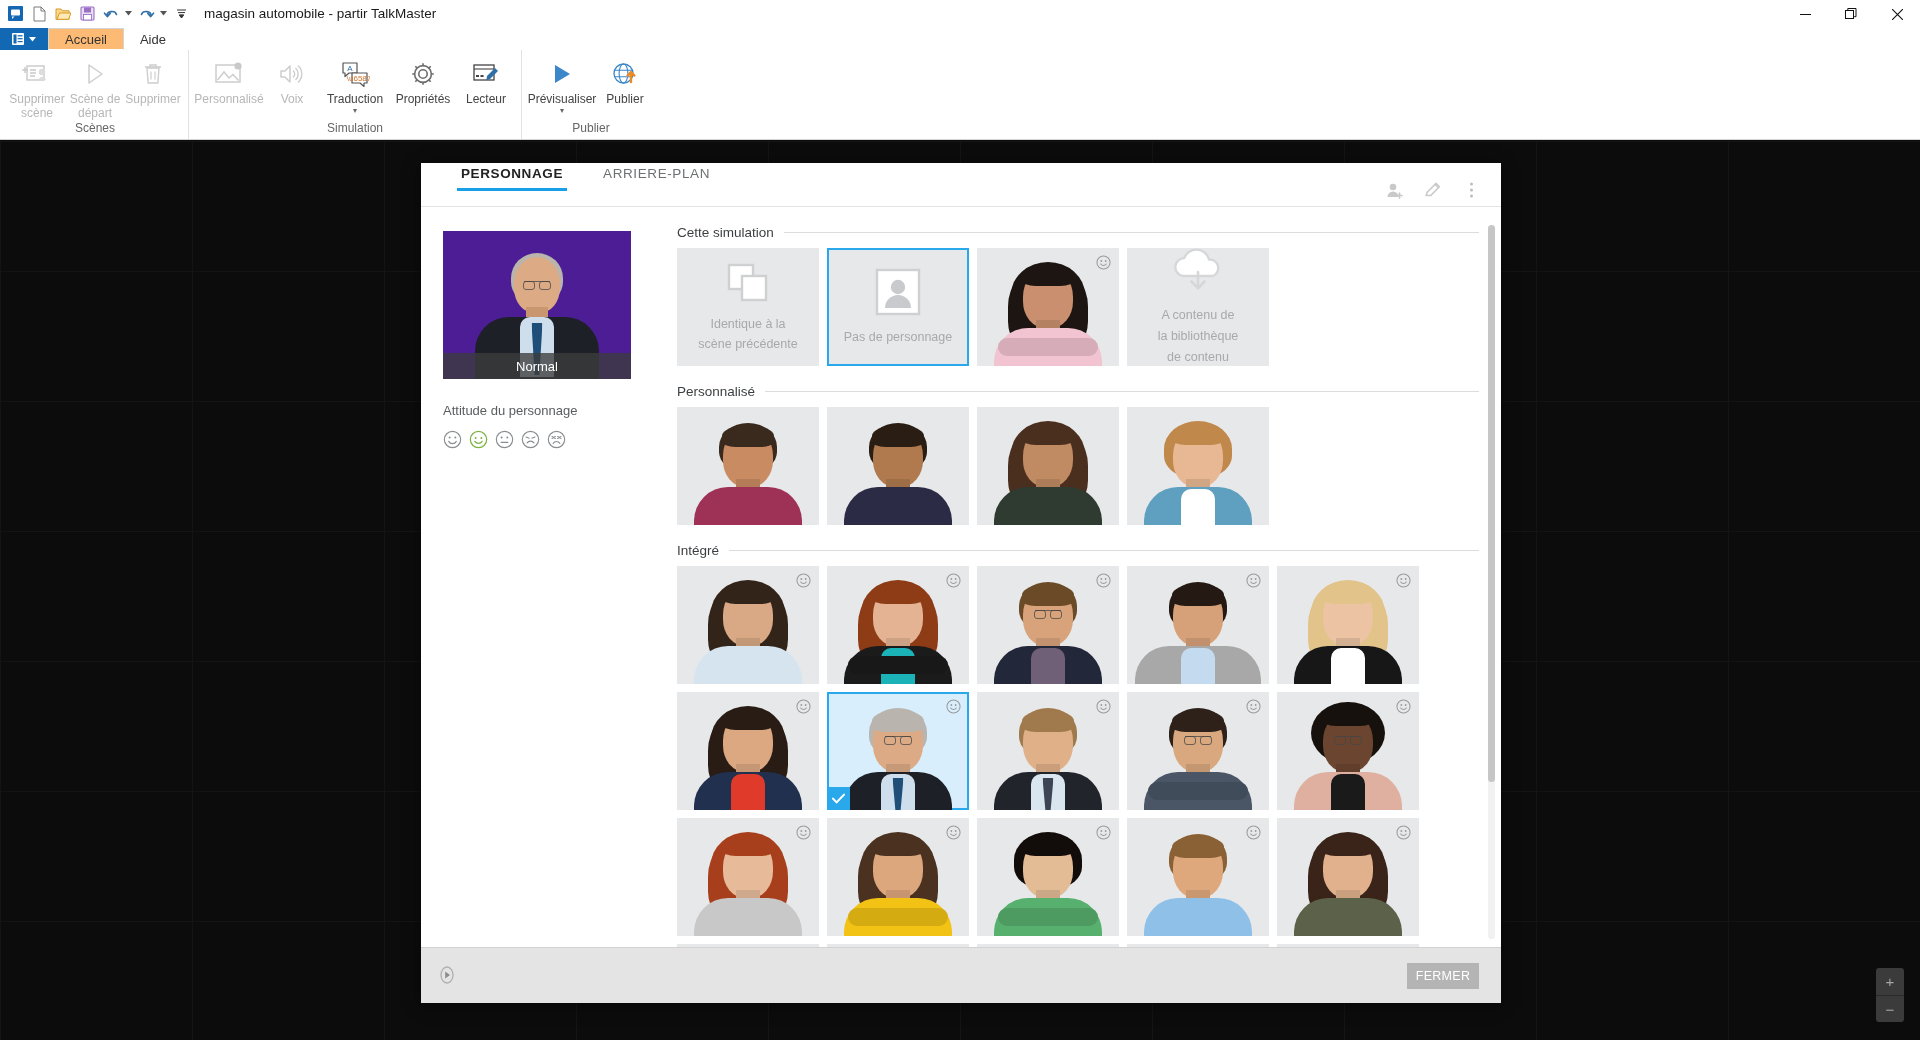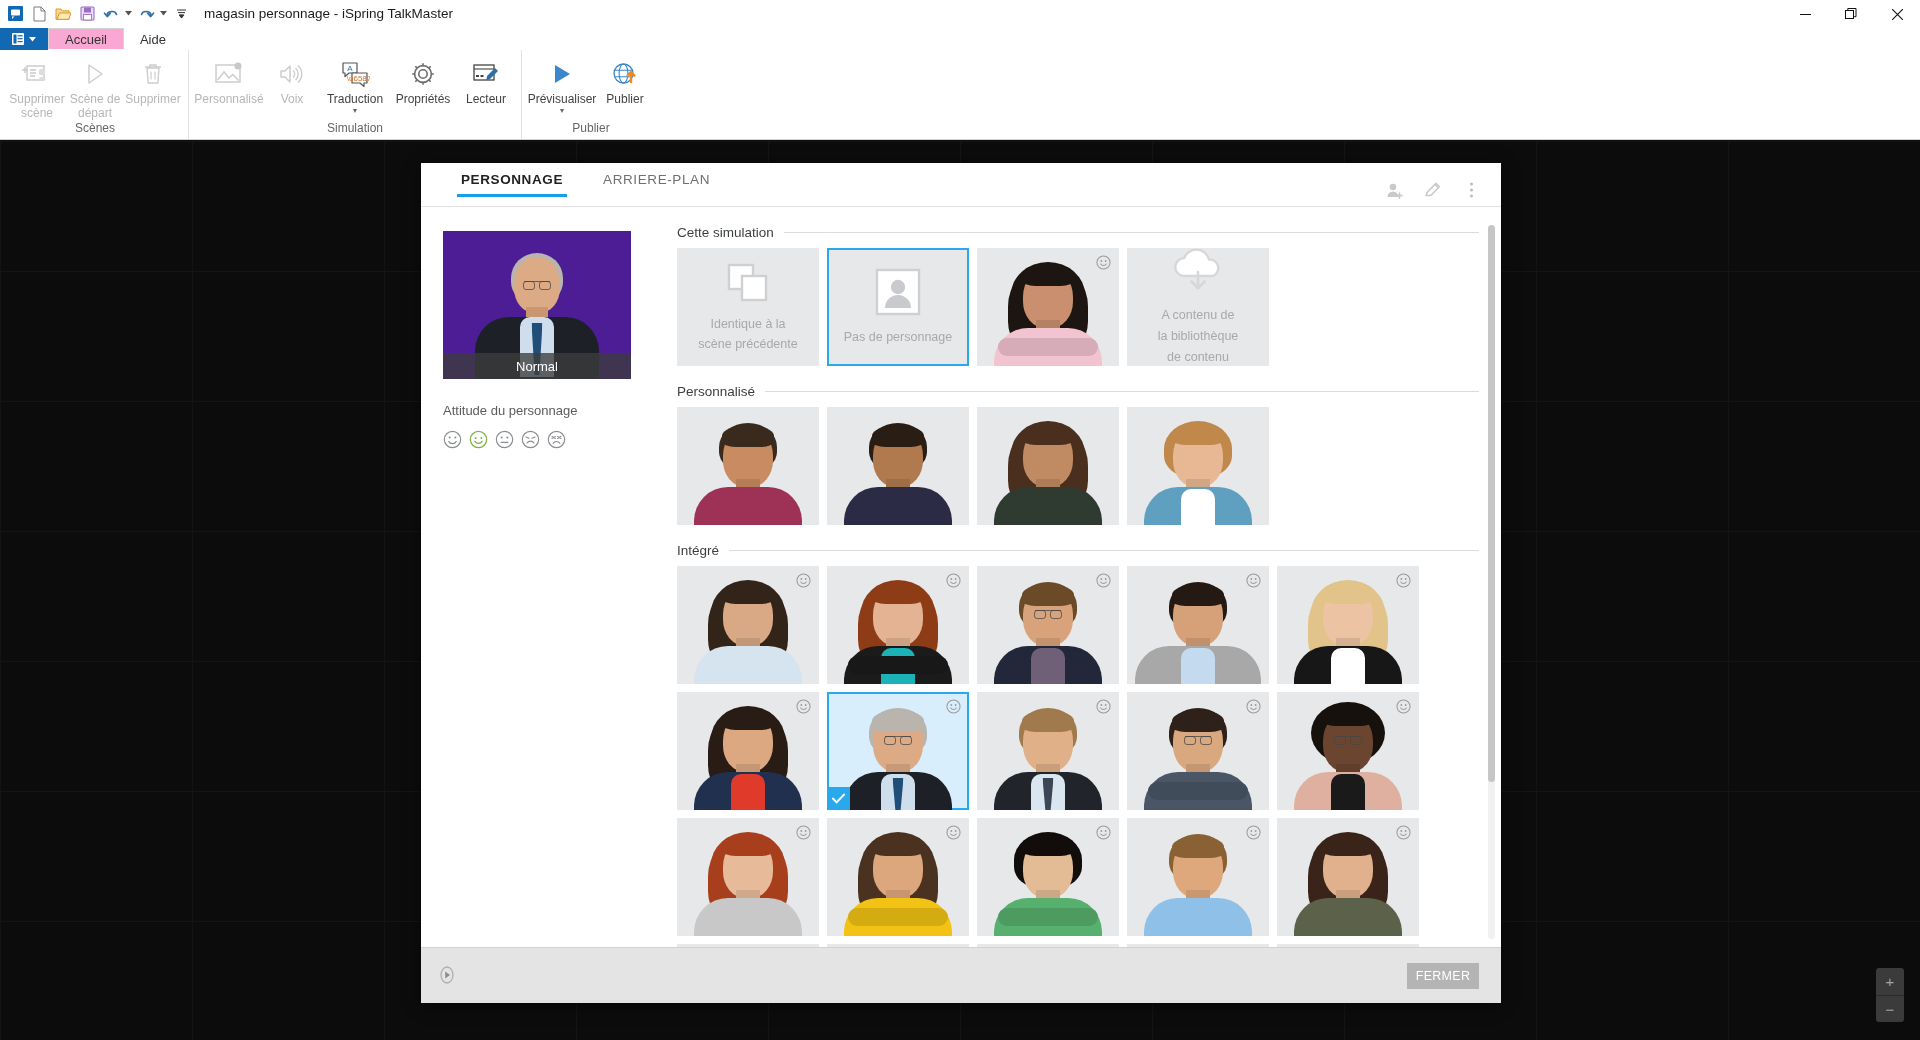--- a/index.html
+++ b/index.html
@@ -38,21 +38,21 @@
   }
   .file-tab {
     width: 48px; height: 22px; background: #1268b3; display: flex;
     align-items: center; justify-content: center; gap: 4px;
   }
   .tab {
     height: 22px; padding: 0 16px; display: flex; align-items: center;
     font-size: 13px; color: #333; border-top: 1px solid transparent;
   }
   .tab.active {
-    background: #f9a8d4; border: 1px solid #d4d4d4; border-bottom: 1px solid #fff;
+    background: #fdba74; border: 1px solid #d4d4d4; border-bottom: 1px solid #fff;
     position: relative; z-index: 2;
   }
 
   
   .ribbon {
     height: 90px; background: #fff; border-bottom: 1px solid #d4d4d4;
     display: flex; align-items: stretch; padding-left: 2px; position: relative;
   }
   .rgroup { display: flex; flex-direction: column; position: relative; }
   .rgroup + .rgroup { border-left: 1px solid #e2e2e2; }
@@ -81,21 +81,21 @@
   }
 
   
   .dialog {
     position: absolute; left: 421px; top: 22px; width: 1080px; height: 840px;
     background: #fff; box-shadow: 0 2px 14px rgba(0,0,0,.5);
     display: flex; flex-direction: column;
   }
   .dlg-header {
     height: 44px; display: flex; align-items: flex-end; position: relative;
-    padding: 0 0 10px 36px; border-bottom: 1px solid #e3e3e3;
+    padding: 0 0 16px 36px; border-bottom: 1px solid #e3e3e3;
   }
   .dtab {
     font-size: 13.5px; letter-spacing: .6px; color: #6e7072; padding: 0 4px 9px;
     margin-right: 32px; position: relative;
   }
   .dtab.active { color: #222; font-weight: 600; }
   .dtab.active::after {
     content: ""; position: absolute; left: 0; right: 0; bottom: -1px;
     height: 3px; background: #17a0e8;
   }
@@ -267,21 +267,21 @@
       <svg width="7" height="5" viewBox="0 0 7 5">
           <path d="M0 0 L3.5 4.6 L7 0 Z" fill="#555"></path>
         </svg>
     </div>
     <div class="qat-btn">
       <svg width="11" height="11" viewBox="0 0 11 11">
           <path d="M1 2 h9 M2 4.6 h7 M3.2 7 h4.6 M5.5 10 L3.4 7.2 h4.2 Z" stroke="#333" stroke-width="1" fill="#333"></path>
         </svg>
     </div>
   </div>
-  <div class="win-title">magasin personnage - iSpring TalkMaster</div>
+  <div class="win-title">magasin automobile - partir TalkMaster</div>
   <div class="win-ctrls">
     <div class="win-ctrl">
       <svg width="11" height="11" viewBox="0 0 11 11">
           <path d="M0 5.5 H11" stroke="#111" stroke-width="1"></path>
         </svg>
     </div>
     <div class="win-ctrl">
       <svg width="12" height="12" viewBox="0 0 12 12">
           <rect x="0.5" y="2.5" width="8" height="8" fill="none" stroke="#111"></rect>
           <path d="M2.8 2.3 V0.5 H11 V8.7 H9.2" fill="none" stroke="#111"></path>

